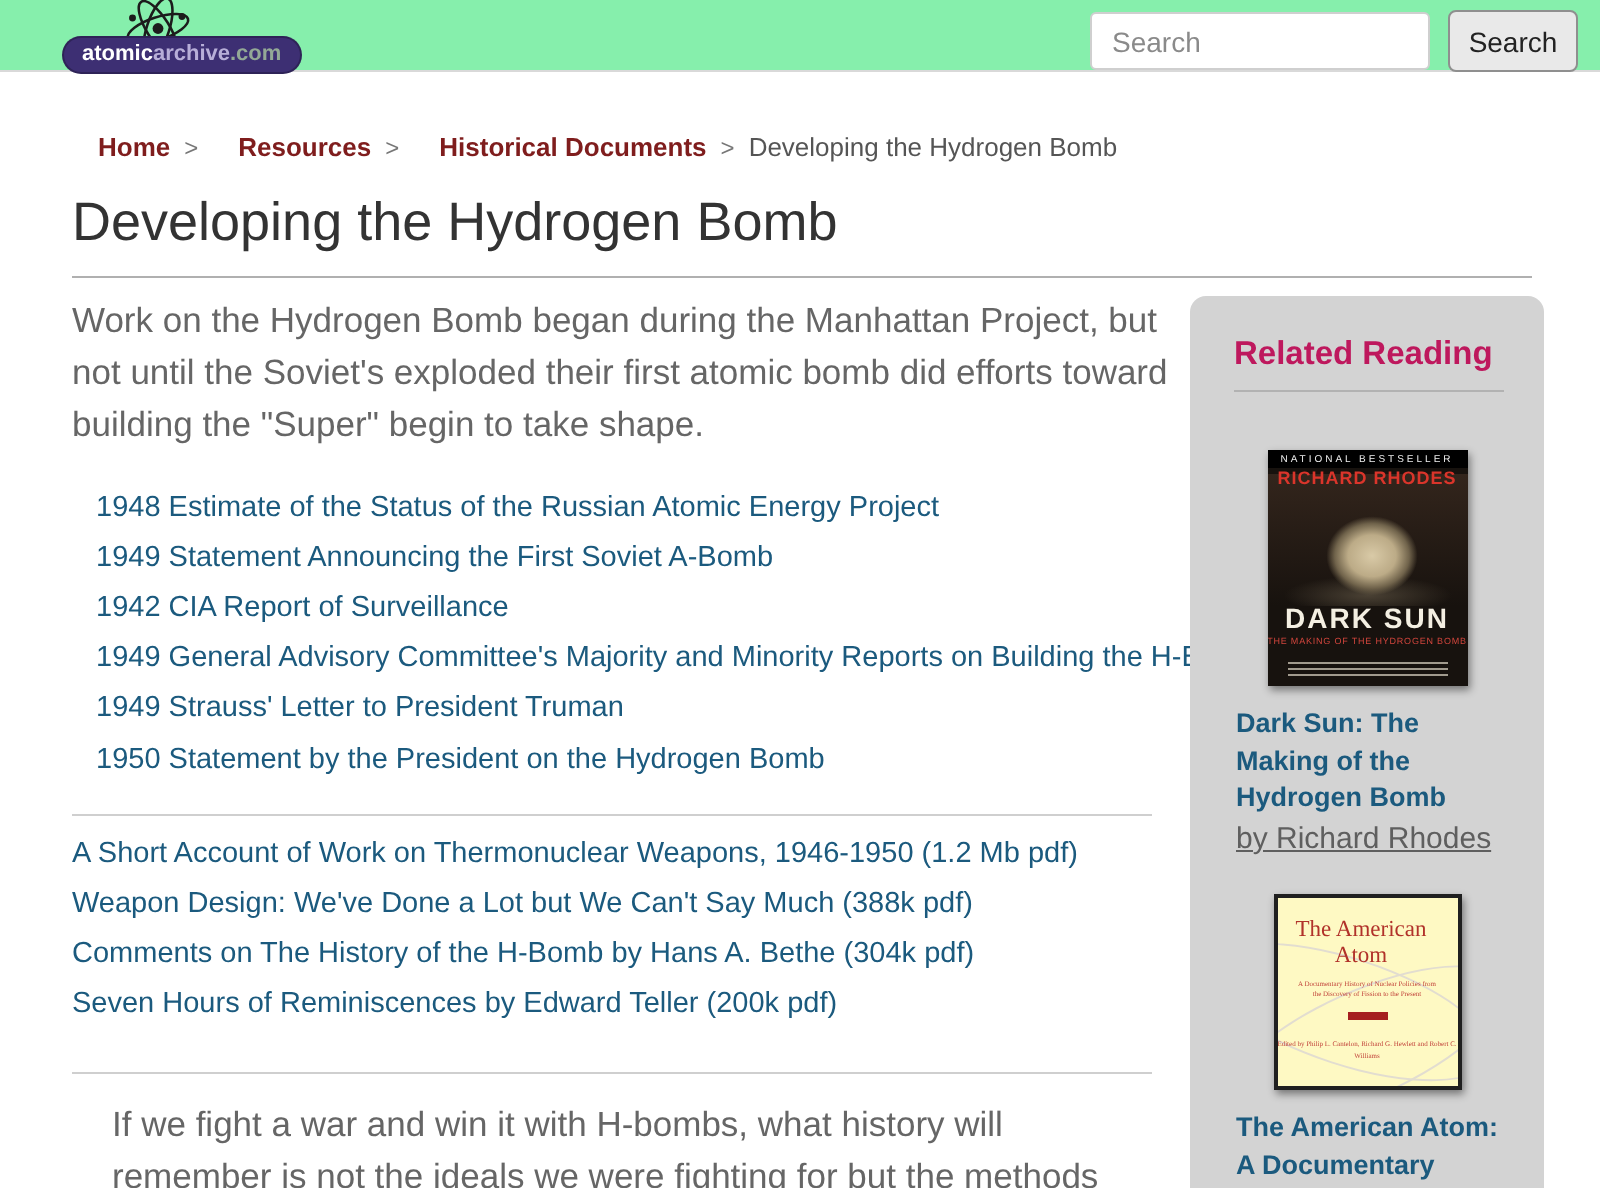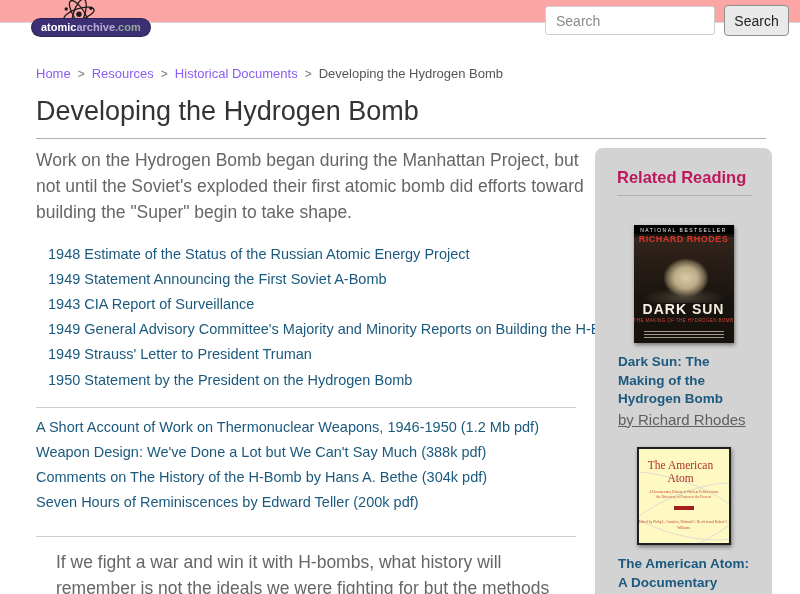--- a/index.html
+++ b/index.html
@@ -2,22 +2,22 @@
 <html><head>
 <meta charset="utf-8">
 <style>
   * { margin:0; padding:0; box-sizing:border-box; }
   html,body { width:800px; height:594px; overflow:hidden; background:#fff;
     font-family:"Liberation Sans", sans-serif; }
   body { position:relative; }
   a { text-decoration:none; cursor:pointer; }
 
   
-  .header { position:absolute; left:0; top:0; width:800px; height:23px;
-    background:#fca5a5; border-bottom:1px solid #d9d9d9;padding-left:36px; }
+  .header { position:absolute; left:0; top:0; width:800px; height:36px;
+    background:#86efac; border-bottom:1px solid #d9d9d9;padding-left:36px; }
   .logo { position:absolute; left:30px; top:0; width:100px; height:41px; cursor:pointer; }
   .logo-atom { position:absolute; left:26px; top:0; }
   .logo-pill { position:absolute; left:2px; top:19px; height:17px; line-height:17px;
     background:#3d2f73; border-radius:10px; padding:0 9px; font-size:11px; font-weight:bold;
     white-space:nowrap; box-shadow:0 0 0 1px #2e2357; }
   .lp1 { color:#ffffff; } .lp2 { color:#b7aed8; } .lp3 { color:#93a896; }
 
   .nav { position:absolute; left:122px; top:0; height:41px; display:flex; align-items:center; gap:17px; }
   .nav-item { font-size:14px; color:#3c3c3c; cursor:pointer; white-space:nowrap; }
   .nav-item.active { font-weight:bold; color:#111; }
@@ -25,21 +25,21 @@
   .search-input { position:absolute; left:545px; top:6px; width:170px; height:29px;
     border:1px solid #cfcfcf; border-radius:3px; padding:0 10px; font-size:14px;
     color:#333; background:#fff; outline:none; font-family:"Liberation Sans",sans-serif; }
   .search-input::placeholder { color:#8a8a8a; }
   .search-btn { position:absolute; left:724px; top:5px; width:65px; height:31px;
     background:#e9e9e9; border:1px solid #8f8f8f; border-radius:4px; font-size:14px;
     color:#222; cursor:pointer; font-family:"Liberation Sans",sans-serif; }
 
   
   .breadcrumb { position:absolute; left:36px; top:66px; font-size:13px; color:#777; }
-  .breadcrumb a { color:#8b5cf6; font-weight:400; }
+  .breadcrumb a { color:#7f1d1d; font-weight:700;margin-left:13px; }
   .crumb-sep { margin:0 7px; color:#777; font-size:12px; }
   .crumb-current { color:#555; }
 
   
   .page-title { position:absolute; left:36px; top:96px; width:730px; font-size:27px;
     font-weight:500; color:#333; padding-bottom:11px; border-bottom:1px solid #b0b0b0; }
   .intro { position:absolute; left:36px; top:148px; width:553px; font-size:17.5px;
     color:#666; line-height:1.48; }
 
   .doc-list { position:absolute; left:48px; top:241px; }
@@ -132,21 +132,21 @@
 <p class="intro">Work on the Hydrogen Bomb began during the Manhattan Project, but not until the Soviet's exploded their first atomic bomb did efforts toward building the "Super" begin to take shape.</p>
 
 <div class="doc-list">
   <div class="doc-row">
       <a>1948 Estimate of the Status of the Russian Atomic Energy Project</a>
     </div>
   <div class="doc-row">
       <a>1949 Statement Announcing the First Soviet A-Bomb</a>
     </div>
   <div class="doc-row">
-      <a>1943 CIA Report of Surveillance</a>
+      <a>1942 CIA Report of Surveillance</a>
     </div>
   <div class="doc-row">
       <a>1949 General Advisory Committee's Majority and Minority Reports on Building the H-Bomb</a>
     </div>
   <div class="doc-row">
       <a>1949 Strauss' Letter to President Truman</a>
     </div>
   <div class="doc-row">
       <a>1950 Statement by the President on the Hydrogen Bomb</a>
     </div>

